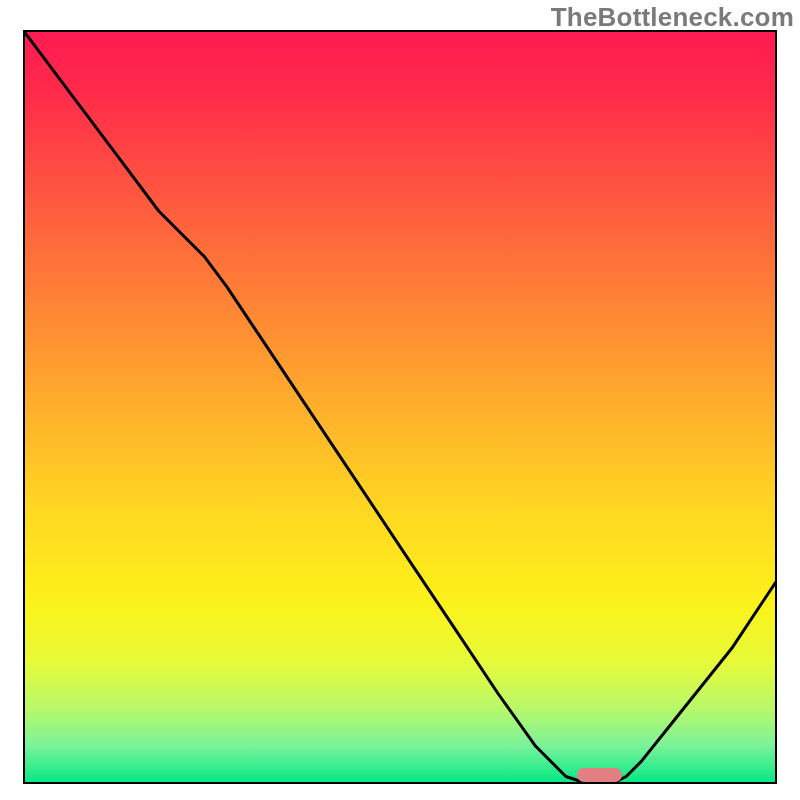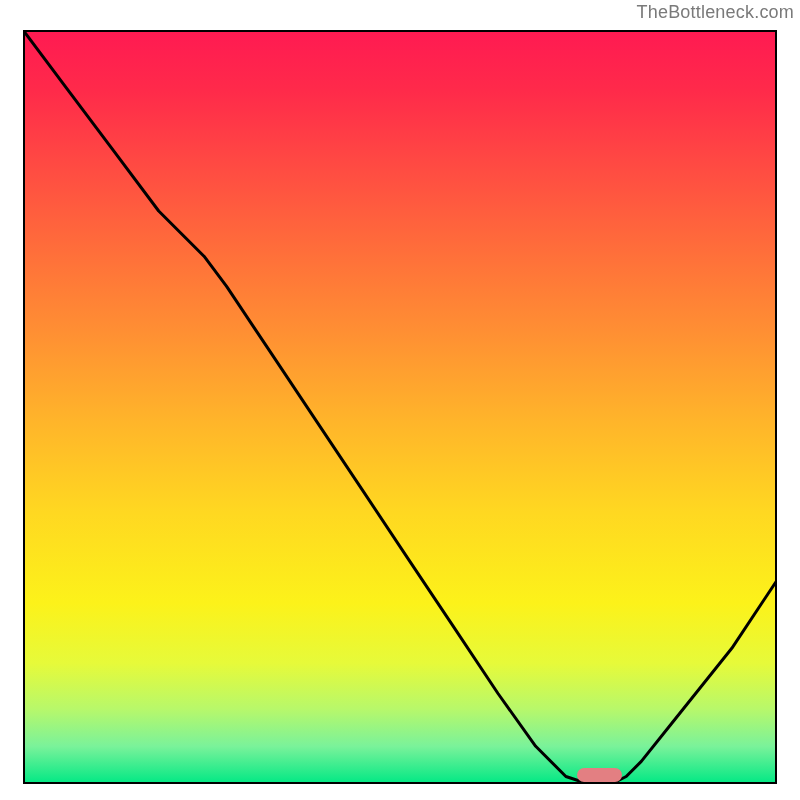--- a/index.html
+++ b/index.html
@@ -13,22 +13,22 @@
   }
   .wrap {
     position: relative;
     width: 800px;
     height: 800px;
   }
   .watermark {
     position: absolute;
     top: 2px;
     right: 6px;
-    font-size: 18px;
-    font-weight: 400;
+    font-size: 26px;
+    font-weight: 700;
     color: #7a7a7a;
     letter-spacing: 0.2px;
     z-index: 50;
   }
   .plot {
     position: absolute;
     left: 23px;
     top: 30px;
     width: 754px;
     height: 754px;

